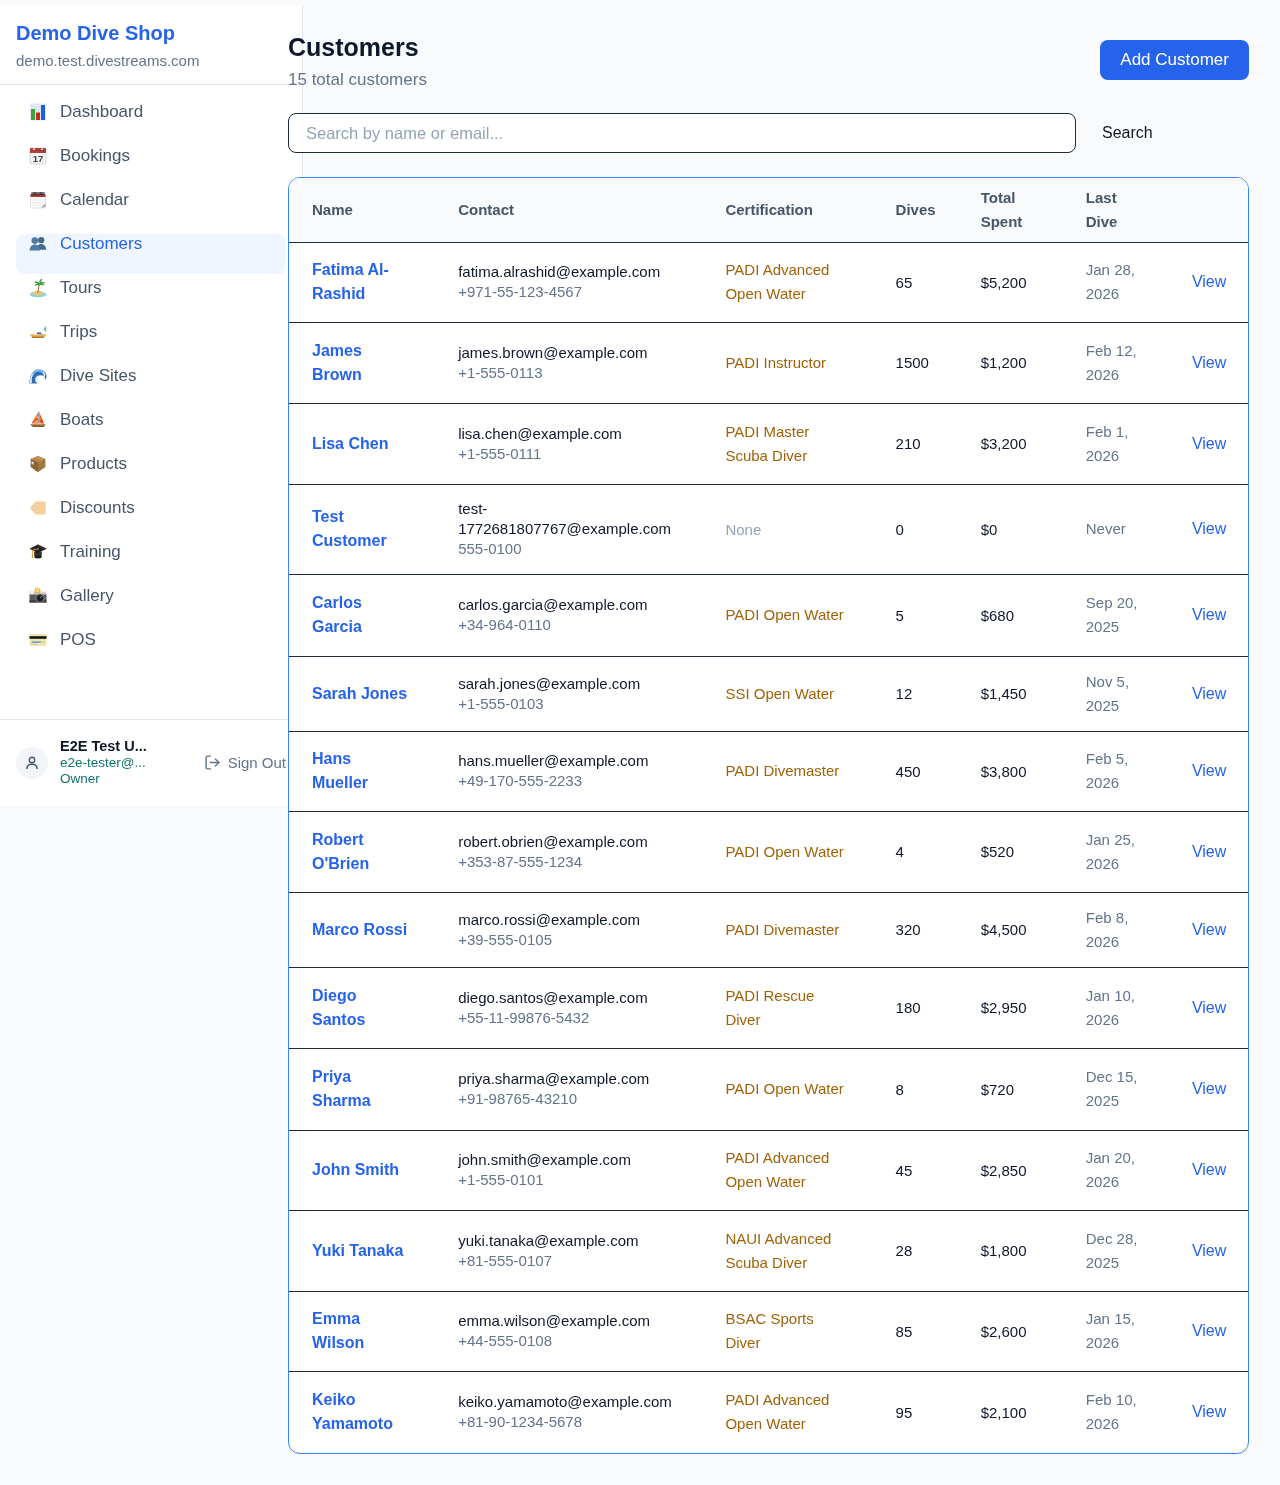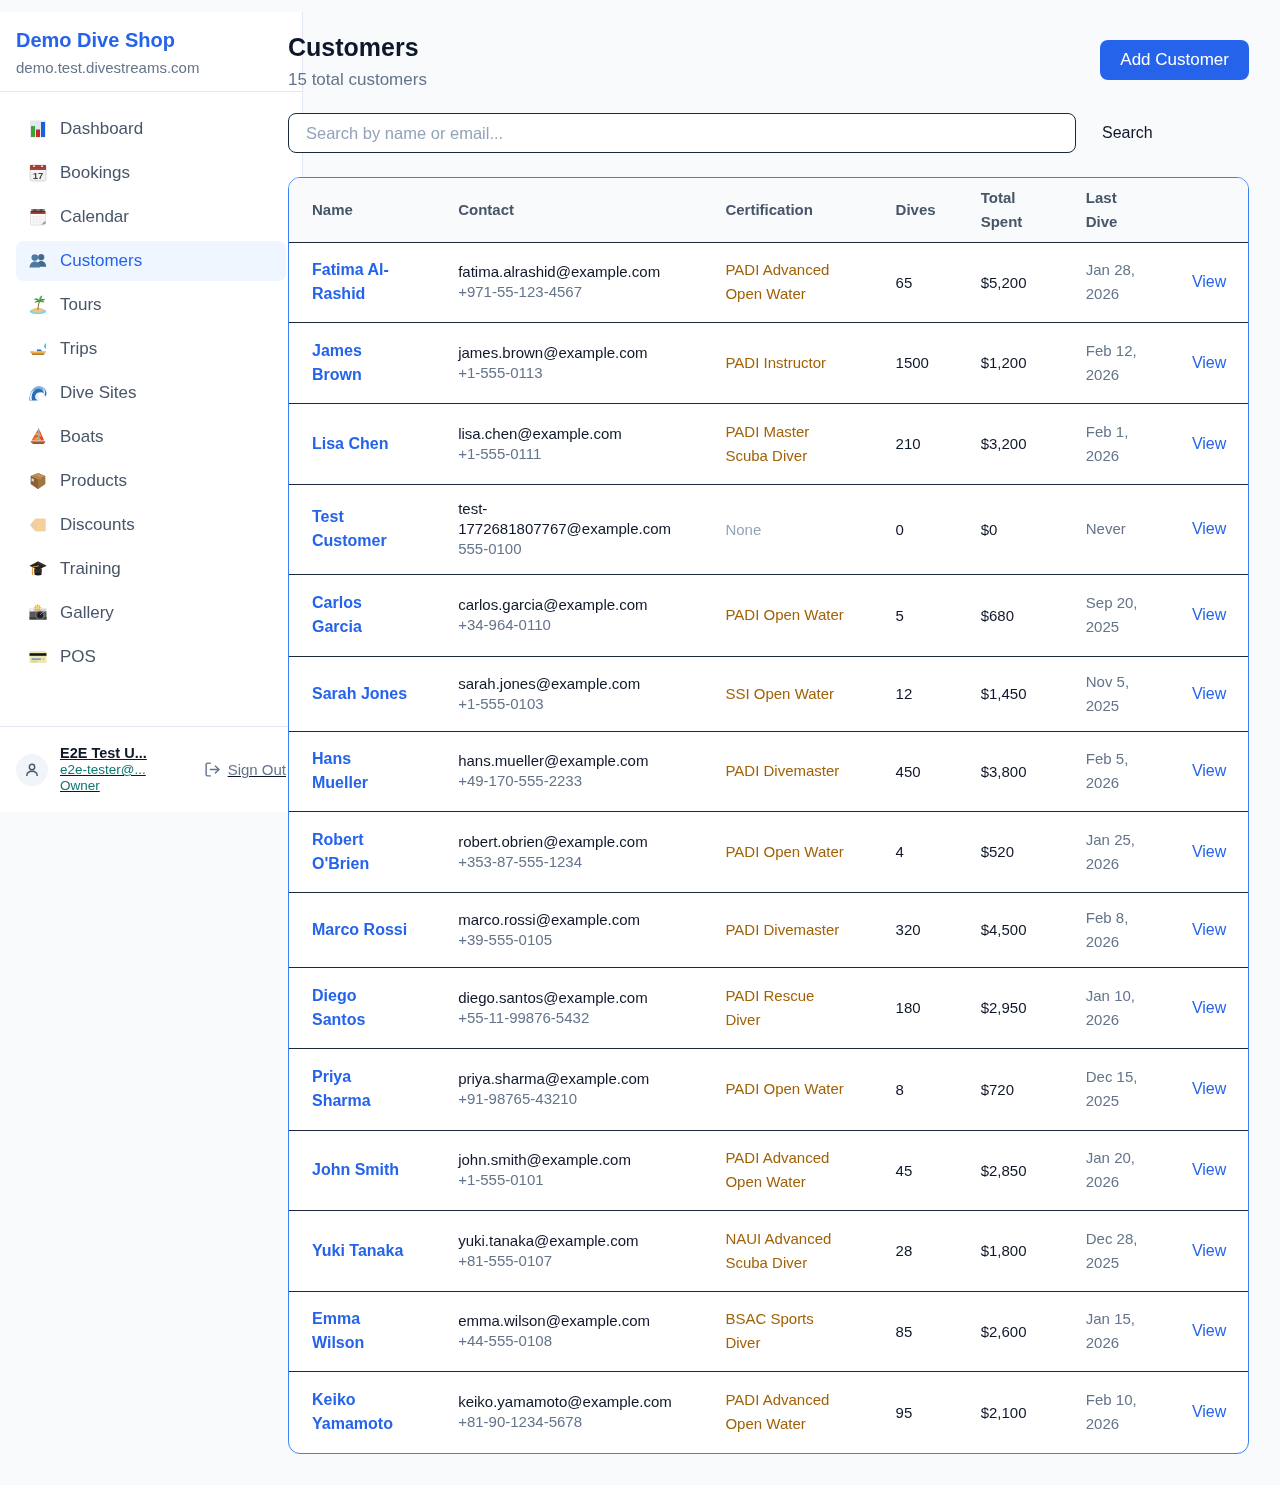--- a/index.html
+++ b/index.html
@@ -1,24 +1,24 @@
 <!DOCTYPE html>
 <html><head><meta charset="utf-8"><title>Customers</title><style>
 * { margin:0; padding:0; box-sizing:border-box; }
 html,body { width:1280px; height:1485px; background:#f8fafc; font-family:"Liberation Sans",sans-serif; color:#0f172a; position:relative; }
-.sidebar { position:absolute; left:0; top:12px; width:303px; height:800px; background:#fff; border-right:1px solid #e2e8f0; }
+.sidebar { position:absolute; left:0; top:5px; width:303px; height:800px; background:#fff; border-right:1px solid #e2e8f0; }
 .logo { height:80px; border-bottom:1px solid #e2e8f0; padding:15px 16px 0; }
 .logo h1 { font-size:20px; font-weight:700; color:#2563eb; line-height:26px; }
 .logo p { font-size:15px; color:#64748b; margin-top:6px; }
 nav { padding:17px 16px 0; }
-nav > div { display:flex; align-items:center; height:40px; margin-bottom:4px; border-radius:8px; padding:0 12px; font-size:17px; color:#475569; }
+nav > div { display:flex; align-items:flex-start; height:40px; margin-bottom:4px; border-radius:8px; padding:0 12px; font-size:17px; color:#475569; }
 nav > div.active { background:#eff6ff; color:#2563eb; }
 .nico { width:20px; height:20px; margin-right:12px; flex:none; }
 .nico svg { display:block; }
-.sfoot { position:absolute; bottom:0; left:0; width:100%; height:86px; border-top:1px solid #e2e8f0; padding:12px 16px; display:flex; align-items:center;text-decoration:underline; }
+.sfoot { position:absolute; bottom:0; left:0; width:100%; height:86px; border-top:1px solid #e2e8f0; padding:12px 16px; display:flex; align-items:center; }
 .avatar { width:32px; height:32px; border-radius:50%; background:#f1f5f9; flex:none; display:flex; align-items:center; justify-content:center; margin-right:12px; }
 .uinfo { flex:1; min-width:0; }
 .uname { font-size:14.5px; font-weight:700; color:#0f172a; line-height:17px; }
 .umail, .urole { font-size:13.5px; color:#0f766e; line-height:16px; }
 .signout { display:flex; align-items:center; color:#64748b; font-size:15px; flex:none; }
 .signout svg { margin-right:7px; }
 .main { position:absolute; left:256px; top:0; width:1024px; padding:32px 31px 0 32px; }
 .mhead { display:flex; justify-content:space-between; align-items:flex-start; }
 .mhead h2 { font-size:25px; font-weight:700; color:#0f172a; line-height:30px; }
 .mhead .sub { font-size:17px; color:#64748b; margin-top:8px; }

